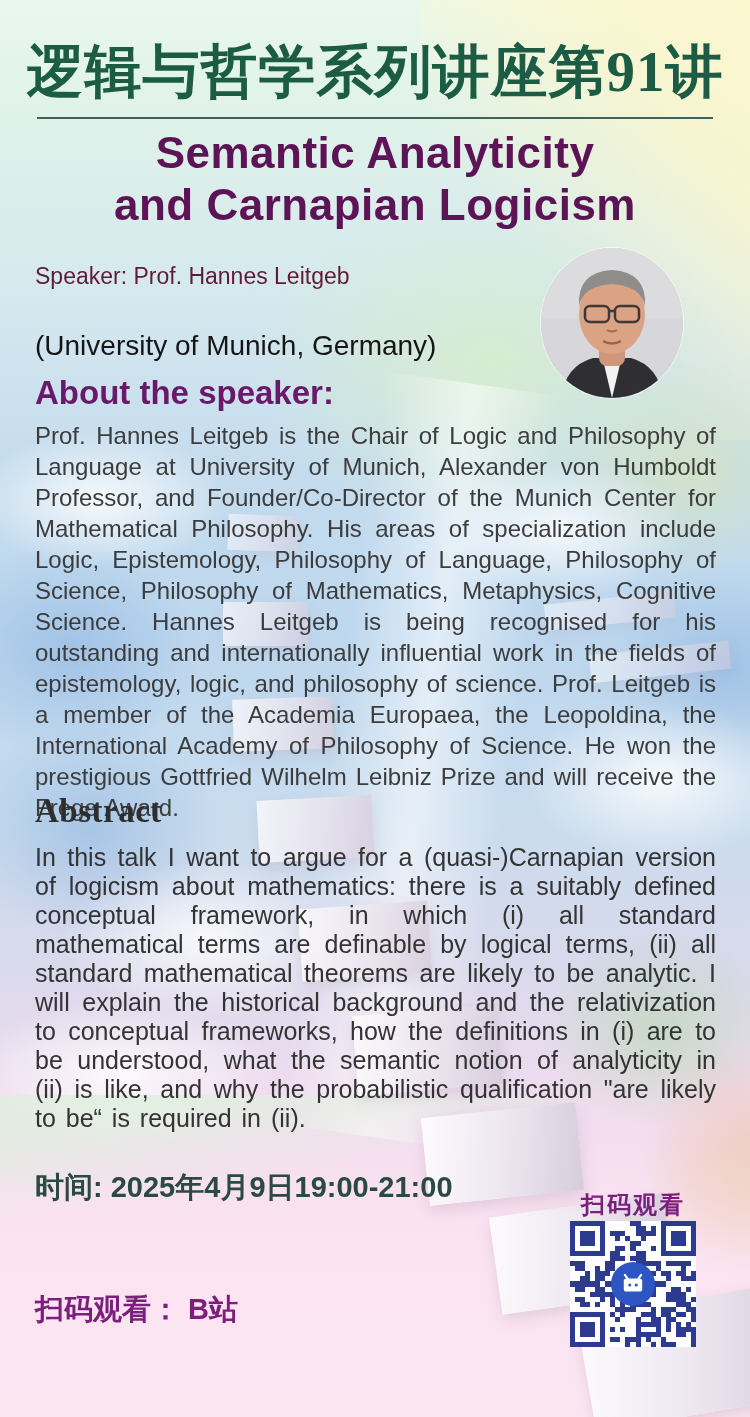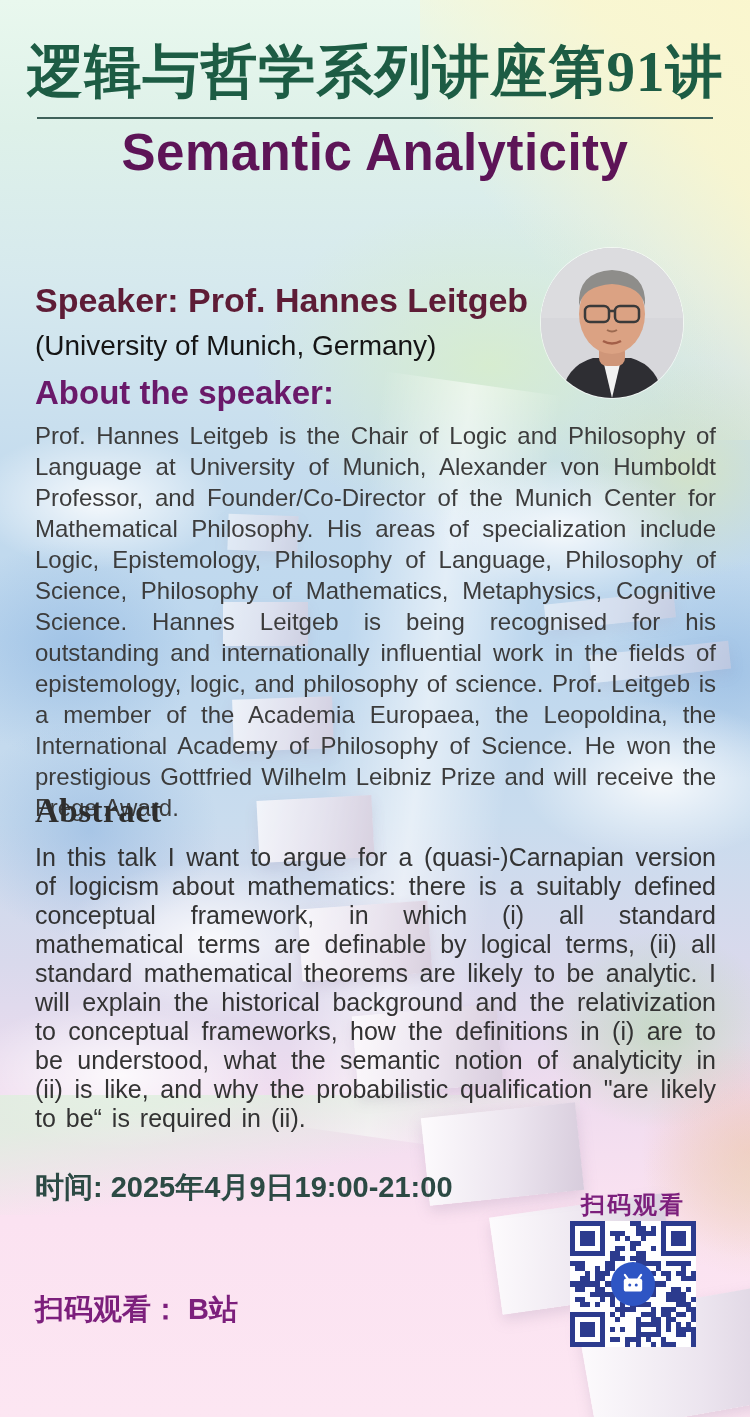--- a/index.html
+++ b/index.html
@@ -32,22 +32,22 @@
   .streak{left:330px;top:380px;width:180px;height:760px;transform:rotate(8deg);
     background:linear-gradient(90deg,rgba(255,255,255,0) 0%,rgba(255,255,255,.55) 50%,rgba(255,255,255,0) 100%);}
   .step{background:linear-gradient(100deg,#fdfbfd 0%,#ece5ef 55%,#d7ccdc 100%);
     box-shadow:0 6px 14px rgba(160,140,170,.25);}
   
   .series-title{left:0;top:34px;width:100%;text-align:center;
     font-family:"Liberation Serif","DejaVu Serif",serif;font-weight:bold;
     font-size:57px;color:#1d5c44;letter-spacing:1px;}
   .divider{left:37px;top:117px;width:676px;height:2px;background:#3f625a;}
   .en-title{left:0;top:127px;width:100%;text-align:center;font-weight:bold;
-    font-size:51px;line-height:52px;color:#5d1457;letter-spacing:.5px;}
-  .speaker{left:35px;top:281px;font-size:34px;font-weight:bold;color:#5e1c36;}
+    font-size:44px;line-height:52px;color:#5d1457;letter-spacing:.5px;}
+  .speaker{left:35px;top:263px;font-size:23px;font-weight:normal;color:#5e1c36;}
   .affiliation{left:35px;top:330px;font-size:28px;color:#151515;}
   .portrait{left:541px;top:248px;width:142px;height:150px;border-radius:50%;overflow:hidden;
     background:#d7d7db;box-shadow:0 0 0 1px rgba(255,255,255,.6);}
   .about-head{left:35px;top:374px;font-size:33px;font-weight:bold;color:#6a196a;}
   .about-text{left:35px;top:420px;width:681px;font-size:24px;line-height:31px;
     color:#3c3c3c;text-align:justify;word-spacing:1.5px;}
   .abstract-head{left:35px;top:793px;font-size:33px;font-weight:600;color:#2e2e2e;
     font-family:Liberation Serif, serif;letter-spacing:.5px;}
   .abstract-text{left:35px;top:843px;width:681px;font-size:25px;line-height:29px;
     color:#333;text-align:justify;word-spacing:3px;}
@@ -92,20 +92,21 @@
   <div class="abs step" style="left:233px;top:698px;width:100px;height:52px;transform:rotate(-2deg);opacity:.75;"></div>
   <div class="abs step" style="left:223px;top:602px;width:85px;height:44px;opacity:.65;"></div>
   <div class="abs step" style="left:228px;top:515px;width:70px;height:36px;transform:rotate(2deg);opacity:.55;"></div>
   <div class="abs step" style="left:545px;top:598px;width:130px;height:26px;transform:rotate(-6deg);opacity:.5;"></div>
   <div class="abs step" style="left:590px;top:648px;width:140px;height:28px;transform:rotate(-6deg);opacity:.5;"></div>
 
   <div class="abs series-title">逻辑与哲学系列讲座第91讲</div>
   <div class="abs divider"></div>
   <div class="abs en-title">
     <div>Semantic Analyticity</div>
+    <div>and Carnapian Logicism</div>
   </div>
 
   <div class="abs speaker">Speaker: Prof. Hannes Leitgeb</div>
   <div class="abs affiliation">(University of Munich, Germany)</div>
 
   <div class="abs portrait">
     <svg viewBox="0 0 142 150" width="142" height="150">
       <rect x="0" y="0" width="142" height="150" fill="#d7d7db"></rect>
       <rect x="0" y="0" width="142" height="70" fill="#dcdcdf"></rect>
 

